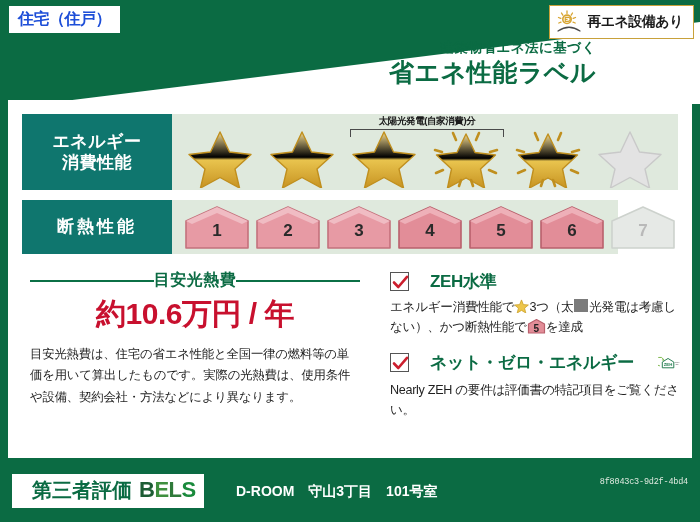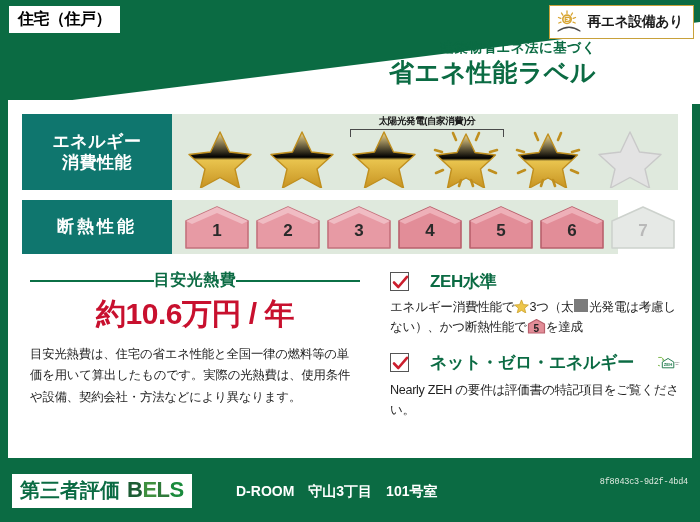--- a/index.html
+++ b/index.html
@@ -23,21 +23,21 @@
   }
   
   .wedge {
     position: absolute; left: 0; top: 0; width: 700px; height: 104px;
   }
   .tag-jutaku {
     position: absolute; left: 8px; top: 5px;
     background: #ffffff;
     border: 1px solid #0b6b43;
     padding: 4px 9px 5px 9px;
-    font-size: 16px; font-weight: bold; color: #000000;
+    font-size: 16px; font-weight: bold; color: #1d4ed8;
     letter-spacing: -0.5px;
     line-height: 1.1;
     z-index: 6;
   }
   .tag-saiene {
     position: absolute; right: 6px; top: 5px;
     background: #ffffff;
     border: 1px solid #c8a13a;
     padding: 4px 10px 4px 6px;
     display: flex; align-items: center; gap: 5px;
@@ -183,21 +183,21 @@
   .footer {
     position: absolute; left: 0; bottom: 0; width: 700px; height: 58px;
     background: #0b6b43;
   }
   .bels-box {
     position: absolute; left: 12px; top: 10px;
     background: #ffffff; padding: 3px 8px 4px 8px;
     display: flex; align-items: baseline; gap: 7px;
   }
   .bels-box .jp {
-    font-size: 20px; font-weight: bold; color: #0b6b43; letter-spacing: 0px;
+    font-size: 20px; font-weight: bold; color: #0b6b43; letter-spacing: 0px; margin-left: 12px;
   }
   .bels-box .en {
     font-size: 22px; font-weight: bold; letter-spacing: -0.5px;
   }
   .bels-box .en .b1 { color: #1c5c34; }
   .bels-box .en .b2 { color: #3f8f3f; }
   .bels-box .en .b3 { color: #2f7a3a; }
   .bels-box .en .b4 { color: #1a8a3c; }
 
   .addr {

